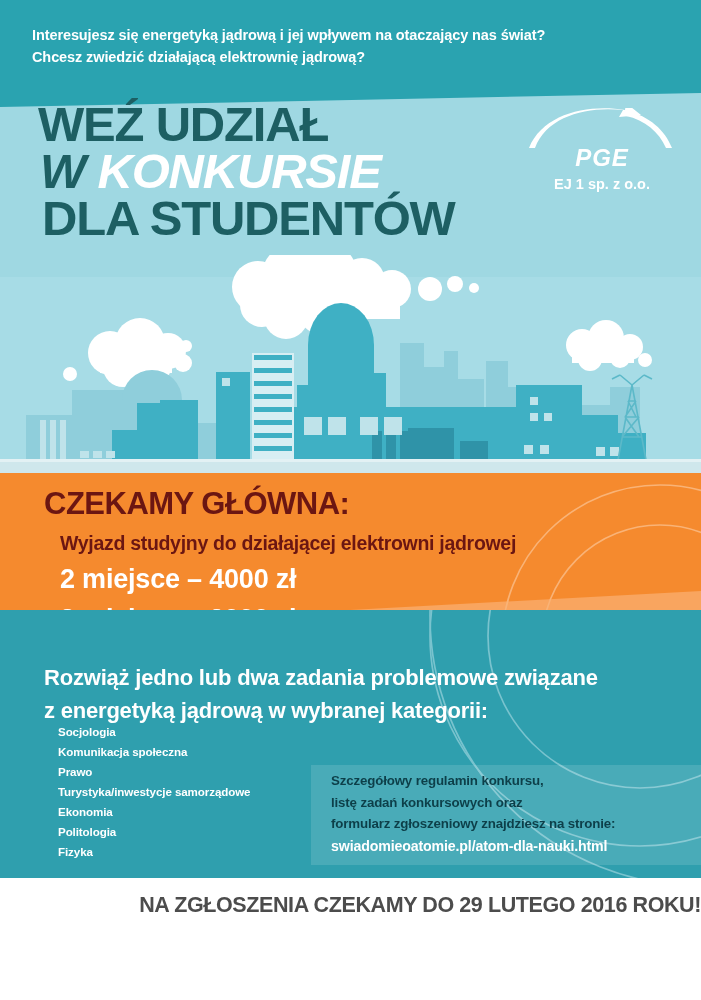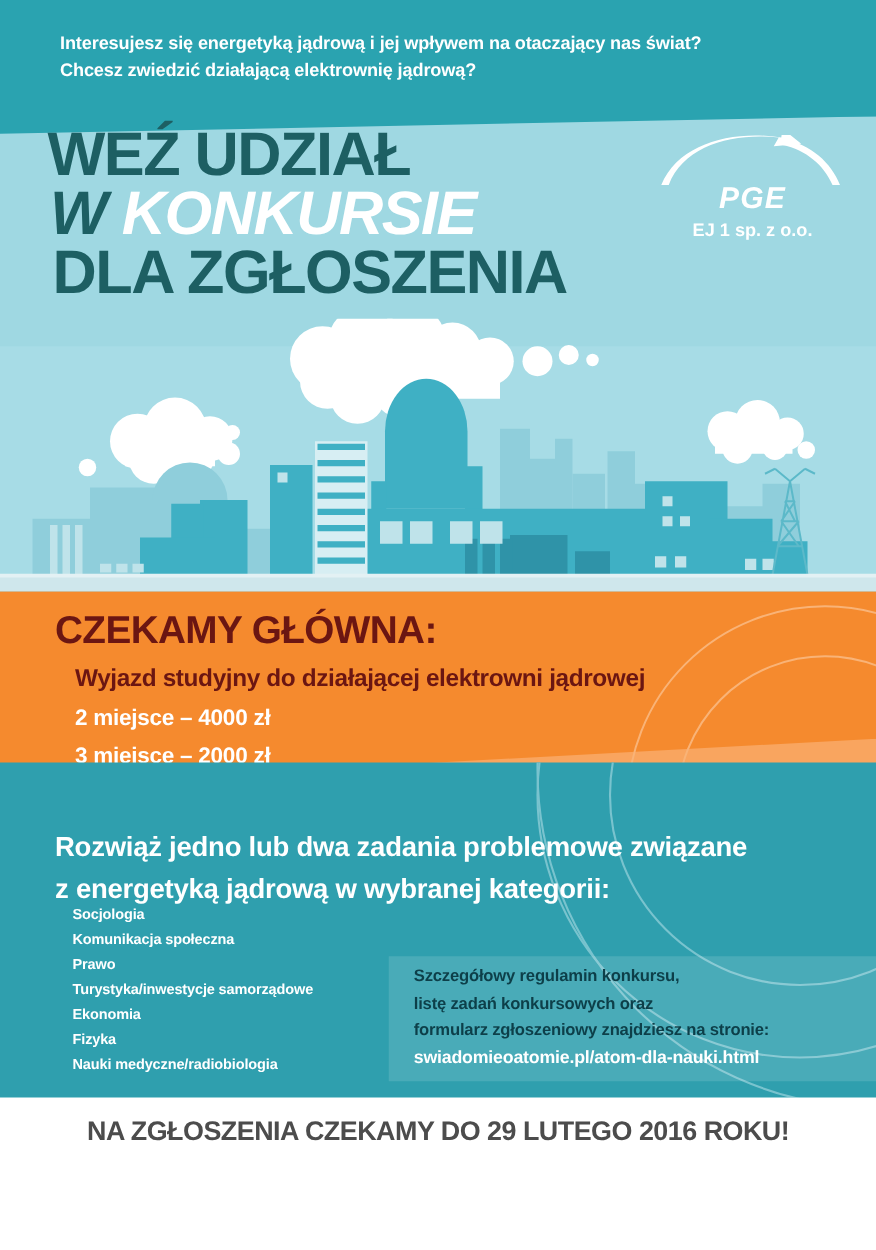--- a/index.html
+++ b/index.html
@@ -29,21 +29,21 @@
 
   
   .arcs { position:absolute; left:0; top:610px; width:701px; height:268px; overflow:hidden; }
   .arcs svg { position:absolute; left:0; top:-170px; }
   
   .arcs-o { position:absolute; left:0; top:473px; width:701px; height:150px; overflow:hidden; }
   .arcs-o svg { position:absolute; left:0; top:0; }
 
   
   .lead {
-    position:absolute; left:48px; top:24px; width:620px;
+    position:absolute; left:32px; top:24px; width:620px;
     color:#ffffff; font-size:14.5px; font-weight:bold; line-height:1.55;
     letter-spacing:-0.1px;
   }
   .lead div { white-space:nowrap; }
 
   .headline { position:absolute; left:38px; top:84px; width:560px; }
   .headline .l {
     font-weight:bold; font-size:49px; line-height:0.96; letter-spacing:-1.2px;
     display:block; white-space:nowrap;
   }
@@ -60,40 +60,40 @@
   }
   .pge-head .pge-sub { color:#ffffff; font-size:14.5px; font-weight:bold; margin-top:6px; }
 
   
   .city { position:absolute; left:0; top:255px; width:701px; height:210px; }
 
   
   .prize { position:absolute; left:44px; top:487px; width:620px; }
   .prize-title { color:#6b1612; font-size:31px; font-weight:bold; letter-spacing:-0.5px; line-height:1.1; }
   .prize-sub { color:#6b1612; font-size:19.5px; font-weight:bold; margin-top:11px; padding-left:16px; letter-spacing:-0.3px; white-space:nowrap;}
-  .prize-line { color:#ffffff; font-size:18px; font-weight:bold; margin-top:9px; padding-left:16px; letter-spacing:-0.2px; }
+  .prize-line { color:#ffffff; font-size:27px; font-weight:bold; margin-top:9px; padding-left:16px; letter-spacing:-0.2px; }
 
   
   .task { position:absolute; left:44px; top:661px; width:520px; color:#ffffff;
           font-size:22px; font-weight:bold; line-height:1.5; letter-spacing:-0.2px; }
   .task div { white-space:nowrap; }
 
   
   .cats { position:absolute; left:58px; top:722px; width:300px; color:#ffffff;
           font-size:11.6px; font-weight:bold; line-height:1.73; letter-spacing:-0.1px; }
 
   
   .infobox { position:absolute; left:311px; top:765px; width:390px; height:100px;
              background:rgba(255,255,255,0.13); }
   .infotext { position:absolute; left:331px; top:770px; width:370px; color:#0d3f49;
               font-size:13.3px; font-weight:bold; line-height:1.62; letter-spacing:-0.15px; }
   .infotext .url { color:#ffffff; font-size:14.2px; }
 
   
-  .deadline { position:absolute; left:0; top:893px; width:701px; text-align:center;
+  .deadline { position:absolute; left:0; top:893px; width:701px; text-align:right;
               color:#4c4c4c; font-size:21.5px; font-weight:bold; letter-spacing:-0.4px; }
 
   
   .footer { position:absolute; left:0; top:935px; width:701px; height:60px; }
 </style>
 </head>
 <body>
 
 <div class="poster">
 
@@ -227,21 +227,21 @@
   <div class="ground"></div>
 
   <div class="lead">
     <div>Interesujesz się energetyką jądrową i jej wpływem na otaczający nas świat?</div>
     <div>Chcesz zwiedzić działającą elektrownię jądrową?</div>
   </div>
 
   <div class="headline">
     <span class="l l1">WEŹ UDZIAŁ</span>
     <span class="l l2"><span>W </span><span class="hl">KONKURSIE</span></span>
-    <span class="l l3">DLA ZGŁOSZENIA</span>
+    <span class="l l3">DLA STUDENTÓW</span>
   </div>
 
   <div class="pge-head">
     <svg width="150" height="40" viewBox="0 0 150 40">
       <path d="M8 40 C 20 8, 60 -2, 96 2 L 92 9 L 114 7 L 99 -5 L 98 2
                C 60 -4, 16 6, 2 40 Z" fill="#ffffff"></path>
       <path d="M100 3 C 122 8, 138 22, 145 40 L 139 40 C 132 24, 118 12, 99 8 Z" fill="#ffffff"></path>
     </svg>
     <div class="pge-word">PGE</div>
     <div class="pge-sub">EJ 1 sp. z o.o.</div>
@@ -280,22 +280,22 @@
     <div>Rozwiąż jedno lub dwa zadania problemowe związane</div>
     <div>z energetyką jądrową w wybranej kategorii:</div>
   </div>
 
   <div class="cats">
     <div>Socjologia</div>
     <div>Komunikacja społeczna</div>
     <div>Prawo</div>
     <div>Turystyka/inwestycje samorządowe</div>
     <div>Ekonomia</div>
+    <div>Politologia</div>
     <div>Fizyka</div>
-    <div>Nauki medyczne/radiobiologia</div>
   </div>
 
   <div class="infobox"></div>
   <div class="infotext">
     <div>Szczegółowy regulamin konkursu,</div>
     <div>listę zadań konkursowych oraz</div>
     <div>formularz zgłoszeniowy znajdziesz na stronie:</div>
     <div class="url">swiadomieoatomie.pl/atom-dla-nauki.html</div>
   </div>
 

